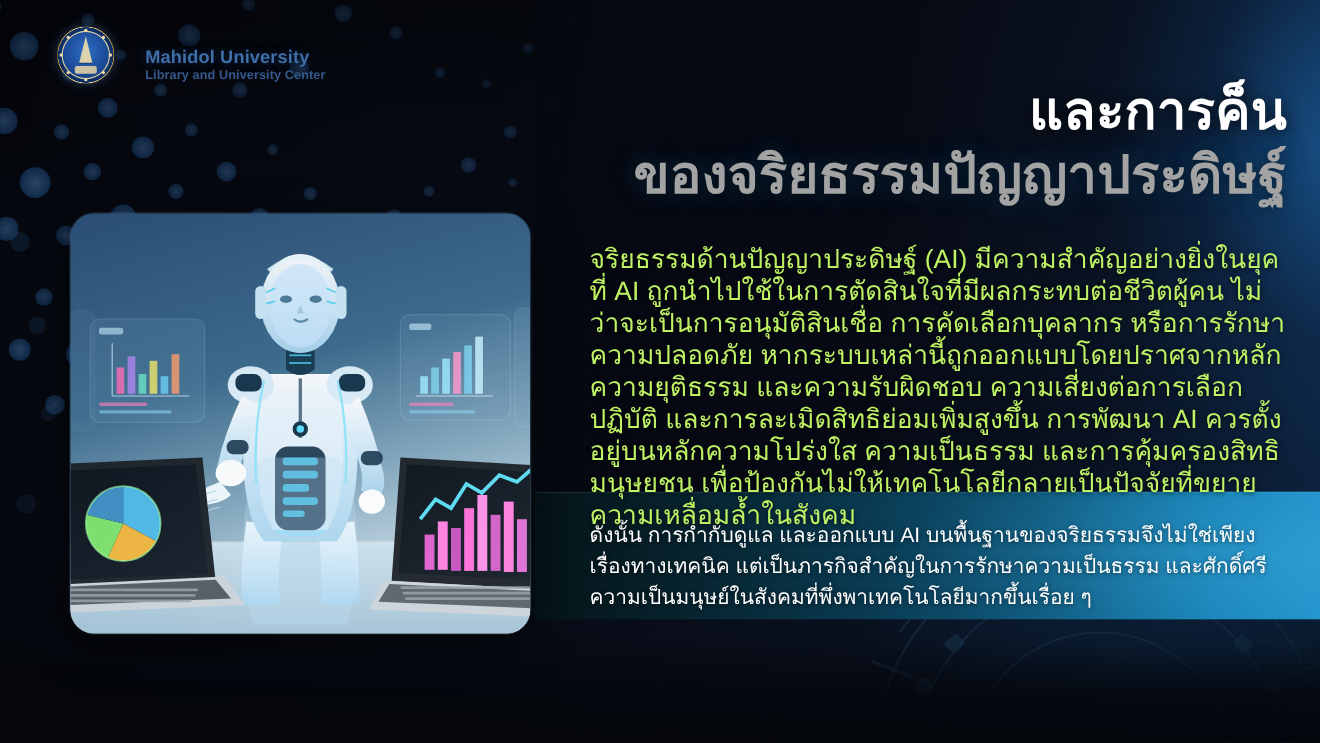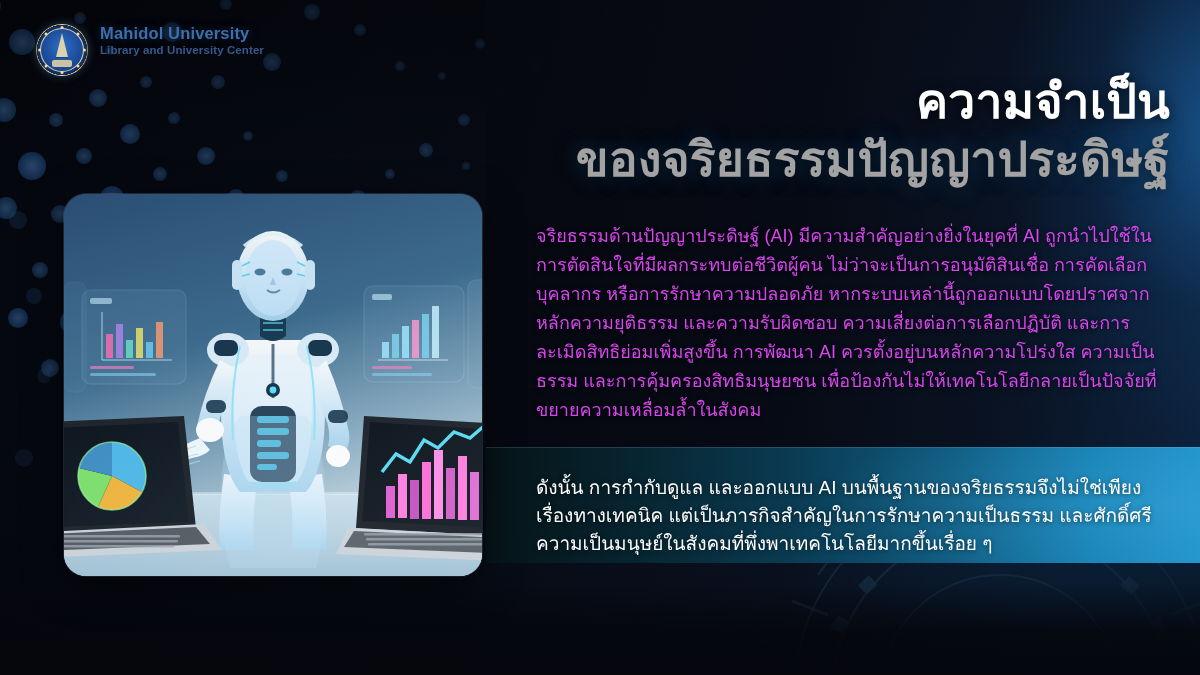--- a/index.html
+++ b/index.html
@@ -48,22 +48,22 @@
     opacity:.32;pointer-events:none;
   }
   .scan{
     position:absolute;left:0;right:0;bottom:0;height:92px;
     background:linear-gradient(180deg,rgba(4,6,12,0.0) 0%,rgba(4,6,12,0.85) 55%,#05070d 100%);
     pointer-events:none;
   }
 
   
   .brand{
-    position:absolute;left:36px;top:24px;
-    display:flex;align-items:flex-start;gap:12px;
+    position:absolute;left:52px;top:24px;
+    display:flex;align-items:flex-end;gap:28px;
     z-index:9;
   }
   .crest{
     position:relative;width:52px;height:52px;border-radius:50%;
     background:
       radial-gradient(circle at 50% 50%, #1b4fa0 0%, #123c83 52%, #0d2d63 66%, #0d2d63 68%, transparent 69%),
       conic-gradient(from 0deg,#f3d98a,#b98c2e,#f7e6ae,#c09533,#f3d98a);
     box-shadow:0 0 10px rgba(110,160,225,.35);
   }
   .crest::before{
@@ -136,23 +136,23 @@
     text-shadow:0 2px 16px rgba(0,0,0,.7), 0 0 22px rgba(33,150,232,.35);
     white-space:nowrap;
   }
 
   
   .body-copy{
     position:absolute;left:536px;right:26px;top:222px;z-index:12;
   }
   .body-copy p{
     margin:0;
-    font-size:18px;
+    font-size:24px;
     line-height:29px;
-    color:#d946ef;
+    color:#bef264;
     text-shadow:0 1px 5px rgba(0,0,0,.75);
   }
 
   
   .panel-teal{
     position:absolute;left:486px;right:0;top:447px;height:116px;
     background:linear-gradient(92deg,#061418 0%,#07222c 18%,#0a3a51 42%,#0f5b80 66%,#1580b3 85%,#1f93cb 100%);
     z-index:7;
     box-shadow:inset 0 1px 0 rgba(160,210,240,.18);
   }
@@ -525,21 +525,21 @@
         </g>
       </g>
 
       <rect width="418" height="382" fill="url(#bgp)" opacity=".06"></rect>
     </svg>
   </div>
 
   <div class="panel-body"></div>
 
   <div class="title-wrap">
-    <div class="title-1">ความจำเป็น</div>
+    <div class="title-1">และการค็น</div>
     <div class="title-2">ของจริยธรรมปัญญาประดิษฐ์</div>
   </div>
 
   <div class="body-copy">
     <p>จริยธรรมด้านปัญญาประดิษฐ์ (AI) มีความสำคัญอย่างยิ่งในยุคที่ AI ถูกนำไปใช้ในการตัดสินใจที่มีผลกระทบต่อชีวิตผู้คน ไม่ว่าจะเป็นการอนุมัติสินเชื่อ การคัดเลือกบุคลากร หรือการรักษาความปลอดภัย หากระบบเหล่านี้ถูกออกแบบโดยปราศจากหลักความยุติธรรม และความรับผิดชอบ ความเสี่ยงต่อการเลือกปฏิบัติ และการละเมิดสิทธิย่อมเพิ่มสูงขึ้น การพัฒนา AI ควรตั้งอยู่บนหลักความโปร่งใส ความเป็นธรรม และการคุ้มครองสิทธิมนุษยชน เพื่อป้องกันไม่ให้เทคโนโลยีกลายเป็นปัจจัยที่ขยายความเหลื่อมล้ำในสังคม</p>
   </div>
 
   <div class="panel-teal">
     <div class="teal-copy">
       <p>ดังนั้น การกำกับดูแล และออกแบบ AI บนพื้นฐานของจริยธรรมจึงไม่ใช่เพียงเรื่องทางเทคนิค แต่เป็นภารกิจสำคัญในการรักษาความเป็นธรรม และศักดิ์ศรีความเป็นมนุษย์ในสังคมที่พึ่งพาเทคโนโลยีมากขึ้นเรื่อย ๆ</p>

